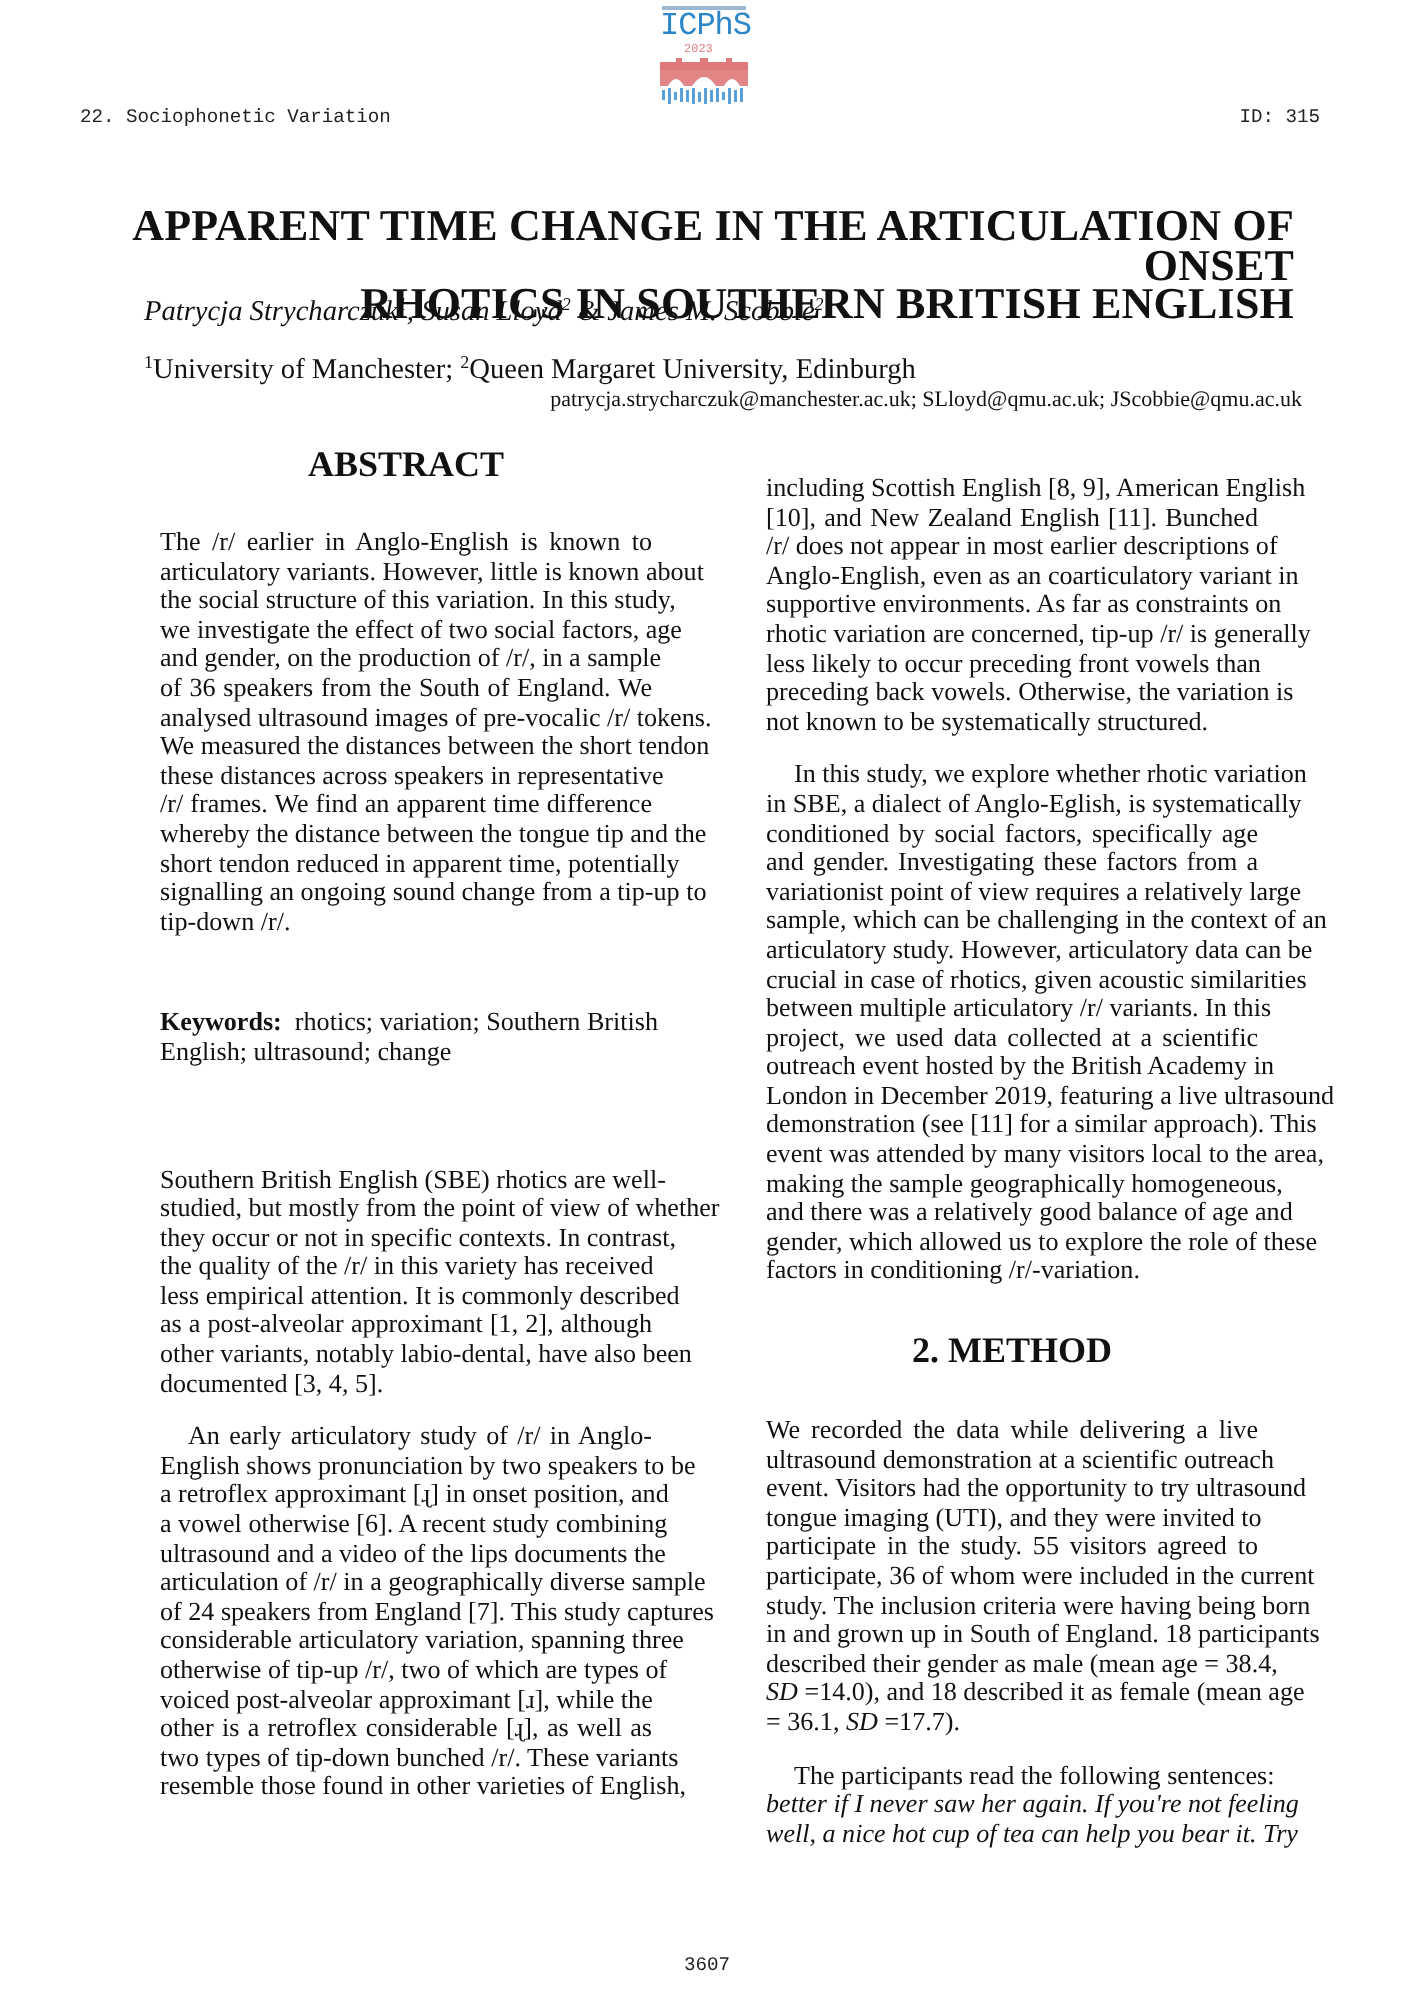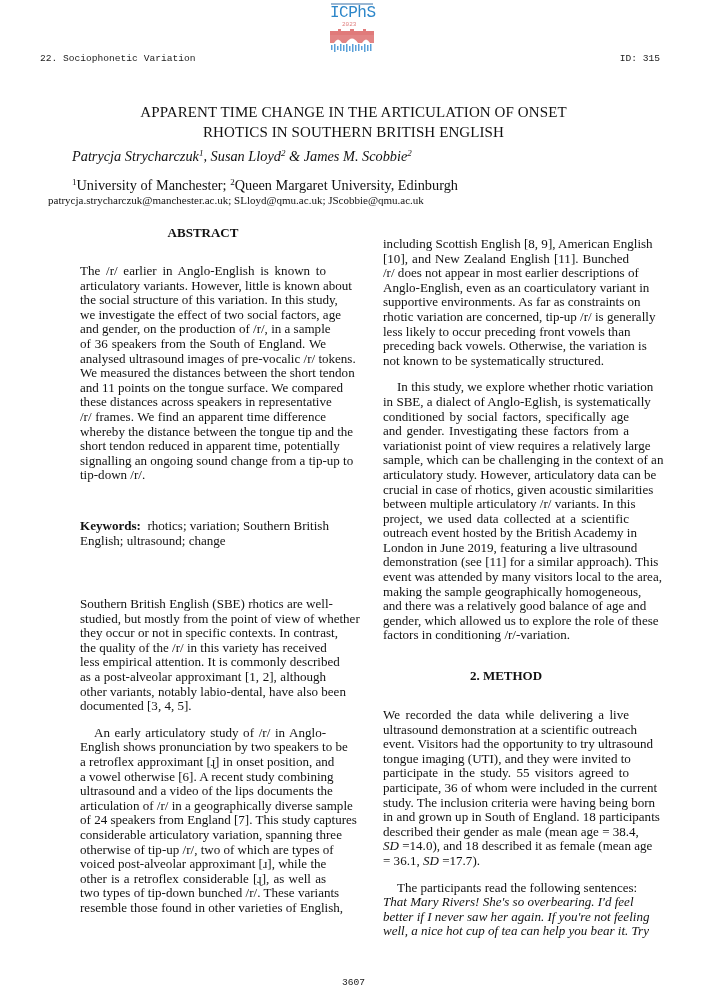--- a/index.html
+++ b/index.html
@@ -10,31 +10,31 @@
   .logo { position: absolute; left: 327px; top: 2px; width: 50px; height: 52px; }
   .logo .tiny { position: absolute; left: 4px; top: 1px; width: 42px; height: 2px; background: #9ab7d3; }
   .logo .word { position: absolute; left: 3px; top: 3px; font-size: 16px; font-weight: 400; color: #2c86c9; letter-spacing: -0.5px; line-height: 16px; }
   .logo .year { position: absolute; left: 15px; top: 20px; font-size: 6px; color: #e08080; line-height: 6px; }
   .logo .bridge { position: absolute; left: 3px; top: 27px; width: 44px; height: 24px; }
 
   .run-head { position: absolute; top: 53px; font-size: 9.6px; color: #222; }
   .run-left { left: 40px; }
   .run-right { right: 47px; }
 
-  .title { position: absolute; left: 60px; width: 587px; top: 103px; text-align: center; font-weight: normal; font-size: 15px; line-height: 19.5px; letter-spacing: 0.1px; }
+  .title { position: absolute; left: 60px; width: 587px; top: 103px; text-align: right; font-weight: bold; font-size: 22px; line-height: 19.5px; letter-spacing: 0.1px; }
   .authors { position: absolute; left: 72px; width: 587px; top: 148px; text-align: left; font-size: 14.3px; line-height: 17px; font-style: italic; }
   .affil { position: absolute; left: 72px; width: 587px; top: 177px; font-size: 14.3px; line-height: 17px; }
-  .emails { position: absolute; left: 48px; width: 587px; top: 194px; text-align: left; font-size: 11px; line-height: 13px; }
+  .emails { position: absolute; left: 64px; width: 587px; top: 194px; text-align: right; font-size: 11px; line-height: 13px; }
   sup { font-size: 9px; line-height: 0; vertical-align: 5px; }
 
   .col { position: absolute; width: 270px; font-size: 13.05px; line-height: 14.6px; text-align: justify; }
   .col-left { left: 68px; top: 225px; }
   .col-right { left: 371px; top: 225px; }
   .col p { margin: 12px; }
-  .heading { text-align: center; font-weight: bold; font-size: 13px; line-height: 15px; }
+  .heading { text-align: center; font-weight: bold; font-size: 18px; line-height: 15px; }
   .kw-label { font-weight: bold; }
   .it { font-style: italic; }
   .line { display: block; text-align: justify; text-align-last: justify; white-space: nowrap; }
   .line.last { text-align-last: left; }
 
   .page-num { position: absolute; top: 977px; left: 0; width: 707px; text-align: center; font-size: 9.6px; color: #222; }
 </style>
 </head>
 <body>
 
@@ -90,21 +90,20 @@
   <div style="height:12px"></div>
   <p>
     <span class="line">The /r/ earlier in Anglo-English is known to</span>
     <span class="line">articulatory variants. However, little is known about</span>
     <span class="line">the social structure of this variation.  In this study,</span>
     <span class="line">we investigate the effect of two social factors, age</span>
     <span class="line">and gender, on the production of /r/, in a sample</span>
     <span class="line">of 36 speakers from the South of England.  We</span>
     <span class="line">analysed ultrasound images of pre-vocalic /r/ tokens.</span>
     <span class="line">We measured the distances between the short tendon</span>
-    <span class="line">and 11 points on the tongue surface.  We compared</span>
     <span class="line">these distances across speakers in representative</span>
     <span class="line">/r/ frames.  We find an apparent time difference</span>
     <span class="line">whereby the distance between the tongue tip and the</span>
     <span class="line">short tendon reduced in apparent time, potentially</span>
     <span class="line">signalling an ongoing sound change from a tip-up to</span>
     <span class="line last">tip-down /r/.</span>
   </p>
   <div style="height:12px"></div>
   <p>
     <span class="line"><b class="kw-label">Keywords:</b>&nbsp; <span>rhotics; variation; Southern British</span></span>
@@ -156,21 +155,21 @@
     <span class="line">in SBE, a dialect of Anglo-Eglish, is systematically</span>
     <span class="line">conditioned by social factors, specifically age</span>
     <span class="line">and gender.  Investigating these factors from a</span>
     <span class="line">variationist point of view requires a relatively large</span>
     <span class="line">sample, which can be challenging in the context of an</span>
     <span class="line">articulatory study. However, articulatory data can be</span>
     <span class="line">crucial in case of rhotics, given acoustic similarities</span>
     <span class="line">between multiple articulatory /r/ variants.  In this</span>
     <span class="line">project, we used data collected at a scientific</span>
     <span class="line">outreach event hosted by the British Academy in</span>
-    <span class="line">London in June 2019, featuring a live ultrasound</span>
+    <span class="line">London in December 2019, featuring a live ultrasound</span>
     <span class="line">demonstration (see [11] for a similar approach). This</span>
     <span class="line">event was attended by many visitors local to the area,</span>
     <span class="line">making the sample geographically homogeneous,</span>
     <span class="line">and there was a relatively good balance of age and</span>
     <span class="line">gender, which allowed us to explore the role of these</span>
     <span class="line last">factors in conditioning /r/-variation.</span>
   </p>
   <div style="height:13px"></div>
   <div class="heading">2. METHOD</div>
   <div style="height:13px"></div>
@@ -182,19 +181,18 @@
     <span class="line">participate in the study.   55 visitors agreed to</span>
     <span class="line">participate, 36 of whom were included in the current</span>
     <span class="line">study. The inclusion criteria were having being born</span>
     <span class="line">in and grown up in South of England. 18 participants</span>
     <span class="line">described their gender as male (mean age = 38.4,</span>
     <span class="line"><i>SD</i><span> =14.0), and 18 described it as female (mean age</span></span>
     <span class="line last"><span>= 36.1, </span><i>SD</i><span> =17.7).</span></span>
   </p>
   <p>
     <span class="line last" style="padding-left:14px">The participants read the following sentences:</span>
-    <span class="line it">That Mary Rivers!  She's so overbearing.  I'd feel</span>
     <span class="line it">better if I never saw her again. If you're not feeling</span>
     <span class="line it">well, a nice hot cup of tea can help you bear it.  Try</span>
   </p>
 </div>
 
 <div class="page-num sans">3607</div>
 
 </body></html>

